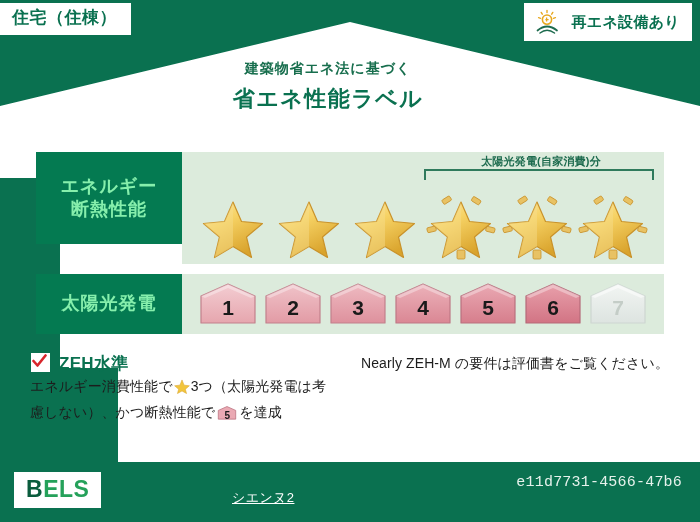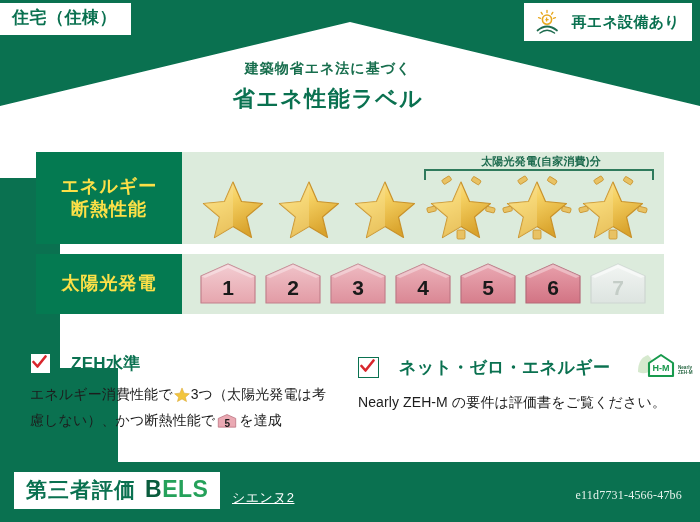--- a/index.html
+++ b/index.html
@@ -107,40 +107,40 @@
   }
   .perf-row {
     display: flex;
     align-items: stretch;
     margin-bottom: 10px;
   }
   .row-label {
     width: 146px;
     flex: 0 0 146px;
     background: #047a51;
-    color: #fde047;
+    color: #86efac;
     font-size: 18px;
     font-weight: bold;
     letter-spacing: 1px;
     display: flex;
     flex-direction: column;
     align-items: center;
     justify-content: center;
     line-height: 1.28;
     text-align: center;
   }
   .row-body {
     flex: 1 1 auto;
     background: #dcebdc;
     position: relative;
   }
 
   
   .energy-row .row-label { height: 92px; }
-  .energy-row .row-body { height: 92px; }
+  .energy-row .row-body { height: 112px; }
   .stars-wrap {
     position: absolute;
     left: 0; right: 0; bottom: 2px;
     display: flex;
     align-items: flex-end;
     justify-content: center;
     gap: 2px;
     padding: 0 4px 2px 4px;
   }
   .star-cell {
@@ -209,23 +209,22 @@
     position: absolute;
     left: 30px;
     top: 352px;
     width: 640px;
     display: flex;
     gap: 22px;
   }
   .info-col { width: 312px; }
   .info-head {
     display: flex;
-    align-items: center;
-    gap: 20px;
-    margin-bottom: 8px;
+    align-items: flex-start;
+    gap: 8px;
   }
   .check-box {
     width: 19px;
     height: 19px;
     flex: 0 0 19px;
     border: 1.5px solid #0a7150;
     background: #ffffff;
     position: relative;
   }
   .check-box svg { position: absolute; left: 1px; top: 1px; }
@@ -300,25 +299,25 @@
     text-align: right;
     color: #ffffff;
   }
   .eval-date {
     font-size: 15px;
     font-weight: bold;
     letter-spacing: 0.3px;
     white-space: nowrap;
   }
   .eval-id {
-    font-size: 12px;
+    font-size: 15px;
     letter-spacing: 0.2px;
-    margin-top: 18px;
+    margin-top: 4px;
     color: #e6f2ec;
-    font-family: Liberation Serif, serif;
+    font-family: Liberation Mono, monospace;
     white-space: nowrap;
   }
 </style>
 </head>
 <body>
 
 <div id="label-root">
 
   <div class="white-panel"></div>
 
@@ -543,45 +542,27 @@
         <span class="info-title">ZEH水準</span>
       </div>
       <div class="info-body"><span>エネルギー消費性能で</span><span class="inline-star"><svg width="16" height="16" viewBox="0 0 74 72">
               <path d="M37 8 L46.5 32 L71 35 L52.5 51 L58 71 L37 59 L16 71 L21.5 51 L3 35 L27.5 32 Z" fill="#f2c53d" stroke="#d9a32c" stroke-width="2.5" stroke-linejoin="round"></path>
             </svg></span><span>3つ（太陽光発電は考慮しない）、かつ断熱性能で</span><span class="inline-house"><svg width="20" height="16" viewBox="0 0 62 46">
               <path d="M4 42 L4 15 L31 3 L58 15 L58 42 Z" fill="#eaa9b3" stroke="#ba717f" stroke-width="2.4" stroke-linejoin="round"></path>
             </svg><span>5</span></span><span>を達成</span></div>
     </div>
 
     <div class="info-col">
-      <div class="info-head">
-        <span class="check-box">
-          <svg width="15" height="15" viewBox="0 0 15 15">
-            <path d="M1.5 7 L5.5 11.5 L13.5 1.5" fill="none" stroke="#d8262c" stroke-width="2.6" stroke-linecap="round" stroke-linejoin="round"></path>
-          </svg>
-        </span>
-        <span class="info-title">ネット・ゼロ・エネルギー</span>
-        <span class="zehm-logo">
-          <svg width="58" height="27" viewBox="0 0 58 27">
-            <path d="M2 20 Q2 6 12 3 Q20 10 14 19 Q9 23 2 20 Z" fill="#cfe5c6" opacity="0.85"></path>
-            <path d="M13 24 L13 11 L25 3 L37 11 L37 24 Z" fill="#ffffff" stroke="#189a4d" stroke-width="2.1" stroke-linejoin="round"></path>
-            <text x="25" y="19" font-family="'Liberation Sans', sans-serif" font-size="9" font-weight="bold" fill="#189a4d" text-anchor="middle">H-M</text>
-            <text x="42" y="17" font-family="'Liberation Sans', sans-serif" font-size="4.6" font-weight="bold" fill="#2b6a46">Nearly</text>
-            <text x="42" y="22" font-family="'Liberation Sans', sans-serif" font-size="4.6" font-weight="bold" fill="#2b6a46">ZEH-M</text>
-          </svg>
-        </span>
-      </div>
       <div class="info-body">Nearly ZEH-M の要件は評価書をご覧ください。</div>
     </div>
 
   </div>
 
   <div class="footer">
     <div class="bels-chip">
-      <span class="bels-jp">第三者評価</span>
       <span class="bels-en"><span class="b-dark">B</span><span class="b-light">ELS</span></span>
     </div>
     <div class="property-name">シエンヌ2</div>
     <div class="footer-right">
       <div class="eval-id">e11d7731-4566-47b6</div>
     </div>
   </div>
 
 </div>
 

